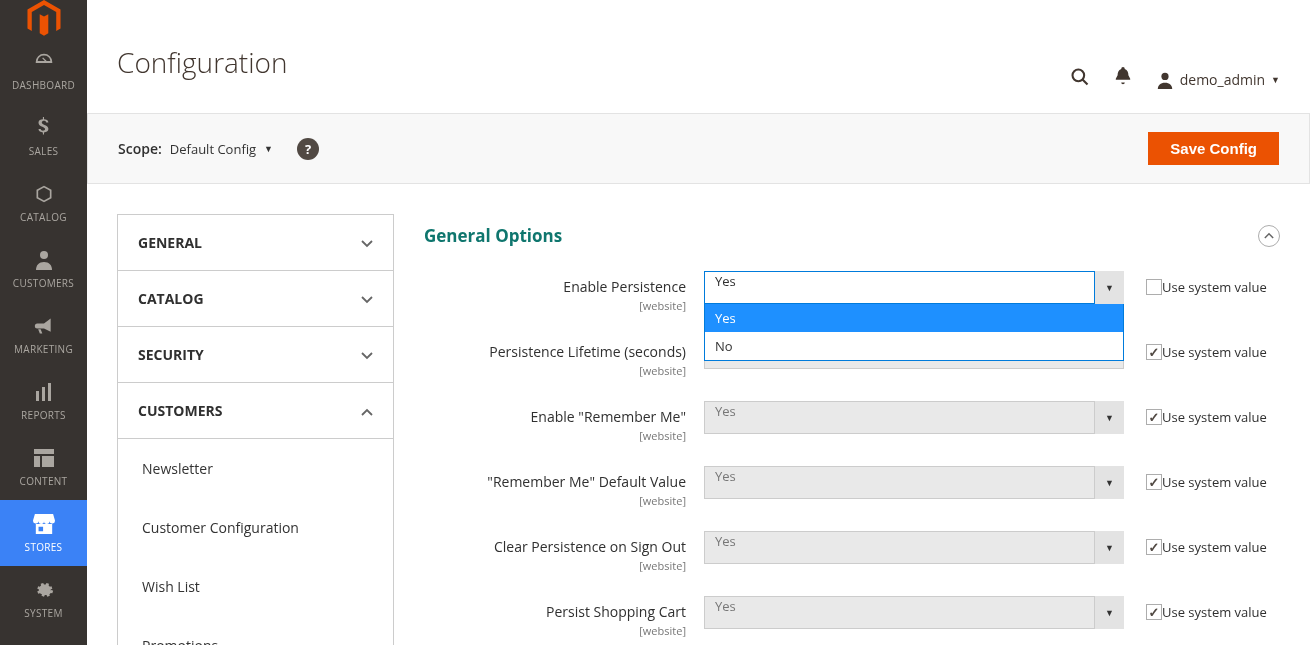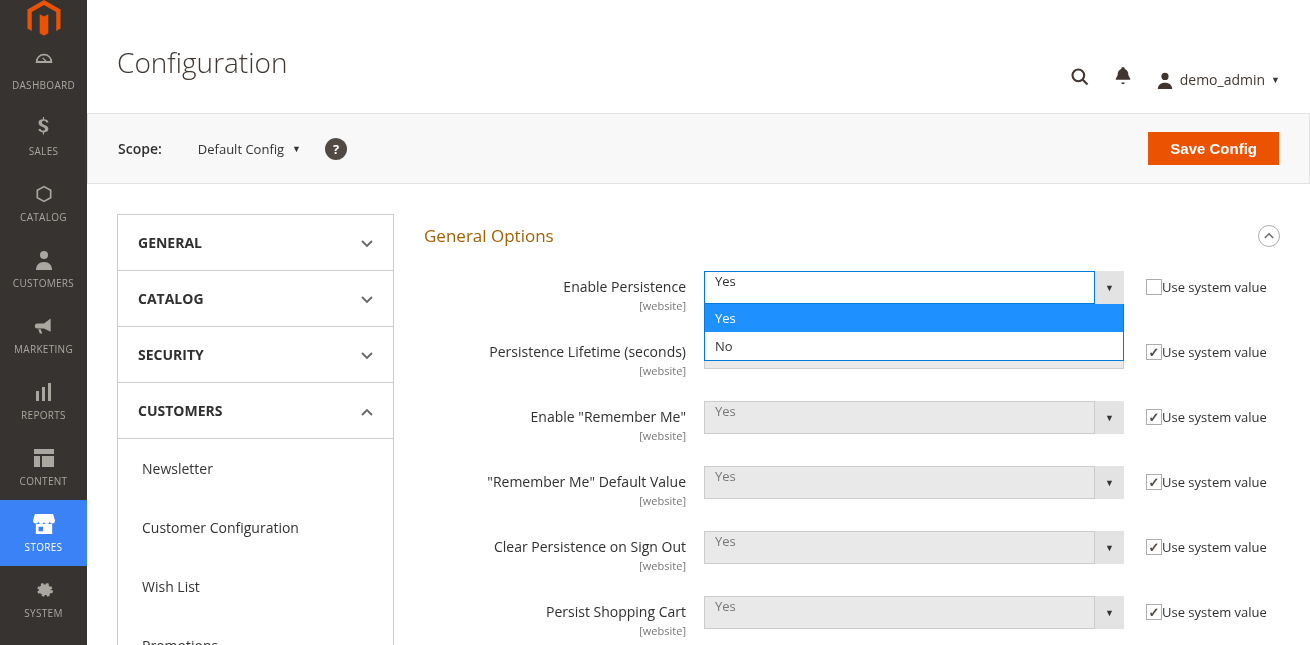--- a/index.html
+++ b/index.html
@@ -19,40 +19,40 @@
     
     .main { flex: 1; background: #fff; position: relative; overflow-y: auto; }
     .header { display: flex; align-items: center; padding: 30px 30px 20px 30px; }
     .page-title { font-size: 28px; font-weight: 300; color: #41362f; }
     .header-actions { margin-left: auto; display: flex; align-items: center; gap: 24px; margin-top: 36px; }
     .header-icon { font-size: 20px; color: #41362f; cursor: pointer; }
     .user-menu { display: flex; align-items: center; gap: 6px; cursor: pointer; font-size: 14px; color: #41362f; }
 
     
     .scope-bar { background: #f8f8f8; border: 1px solid #e3e3e3; padding: 18px 30px; margin: 0 0 30px 0; display: flex; align-items: center; }
-    .scope-label { font-weight: 600; font-size: 14px; margin-right: 36px; color: #303030; }
+    .scope-label { font-weight: 600; font-size: 14px; margin-right: 8px; color: #303030; }
     .scope-select { display: inline-flex; align-items: center; gap: 8px; font-size: 13px; cursor: pointer; color: #333; }
     .help-icon { width: 22px; height: 22px; border-radius: 50%; background: #514943; color: #fff; display: inline-flex; align-items: center; justify-content: center; font-size: 13px; font-weight: 700; margin-left: 24px; cursor: pointer; }
     .save-btn { margin-left: auto; background: #eb5202; color: #fff; border: none; padding: 8px 22px; font-size: 15px; font-weight: 700; cursor: pointer; }
 
     
     .content { display: flex; padding: 0 30px 30px 0; gap: 30px; }
     .config-nav { width: 277px; flex-shrink: 0; margin-left: 30px; }
     .config-section { border: 1px solid #ccc; border-bottom: none; }
     .config-section:last-child { border-bottom: 1px solid #ccc; }
     .section-head { padding: 18px 20px; font-weight: 700; font-size: 14px; color: #303030; display: flex; align-items: center; cursor: pointer; }
     .section-head.expanded { border-bottom: 1px solid #ccc; }
     .chevron { margin-left: auto; }
     .section-items { padding: 0; }
     .section-item { padding: 20px 20px 20px 24px; font-size: 14px; color: #333; cursor: pointer; }
 
     
     .form-area { flex: 1; }
     .group-head { display: flex; align-items: center; padding: 10px 0 24px 0; }
-    .group-title { font-size: 17px; color: #a16207; font-weight: 400; }
+    .group-title { font-size: 17px; color: #0f766e; font-weight: 700; }
     .collapse-btn { margin-left: auto; width: 22px; height: 22px; border: 1px solid #adadad; border-radius: 50%; display: flex; align-items: center; justify-content: center; cursor: pointer; background: #fff; }
 
     .field-row { display: flex; align-items: flex-start; margin-bottom: 22px; position: relative; }
     .field-label-col { width: 280px; text-align: right; padding-right: 18px; padding-top: 6px; flex-shrink: 0; }
     .field-label { font-size: 14px; color: #303030; display: block; }
     .field-scope { font-size: 11px; color: #777; }
     .field-input-col { width: 420px; position: relative; }
     .field-extra-col { padding-left: 22px; padding-top: 7px; display: flex; align-items: center; }
 
     .select { width: 100%; height: 33px; border: 1px solid #adadad; background: #fff; padding: 0 30px 0 10px; font-size: 13px; color: #303030; appearance: none; cursor: pointer; position: relative; }

